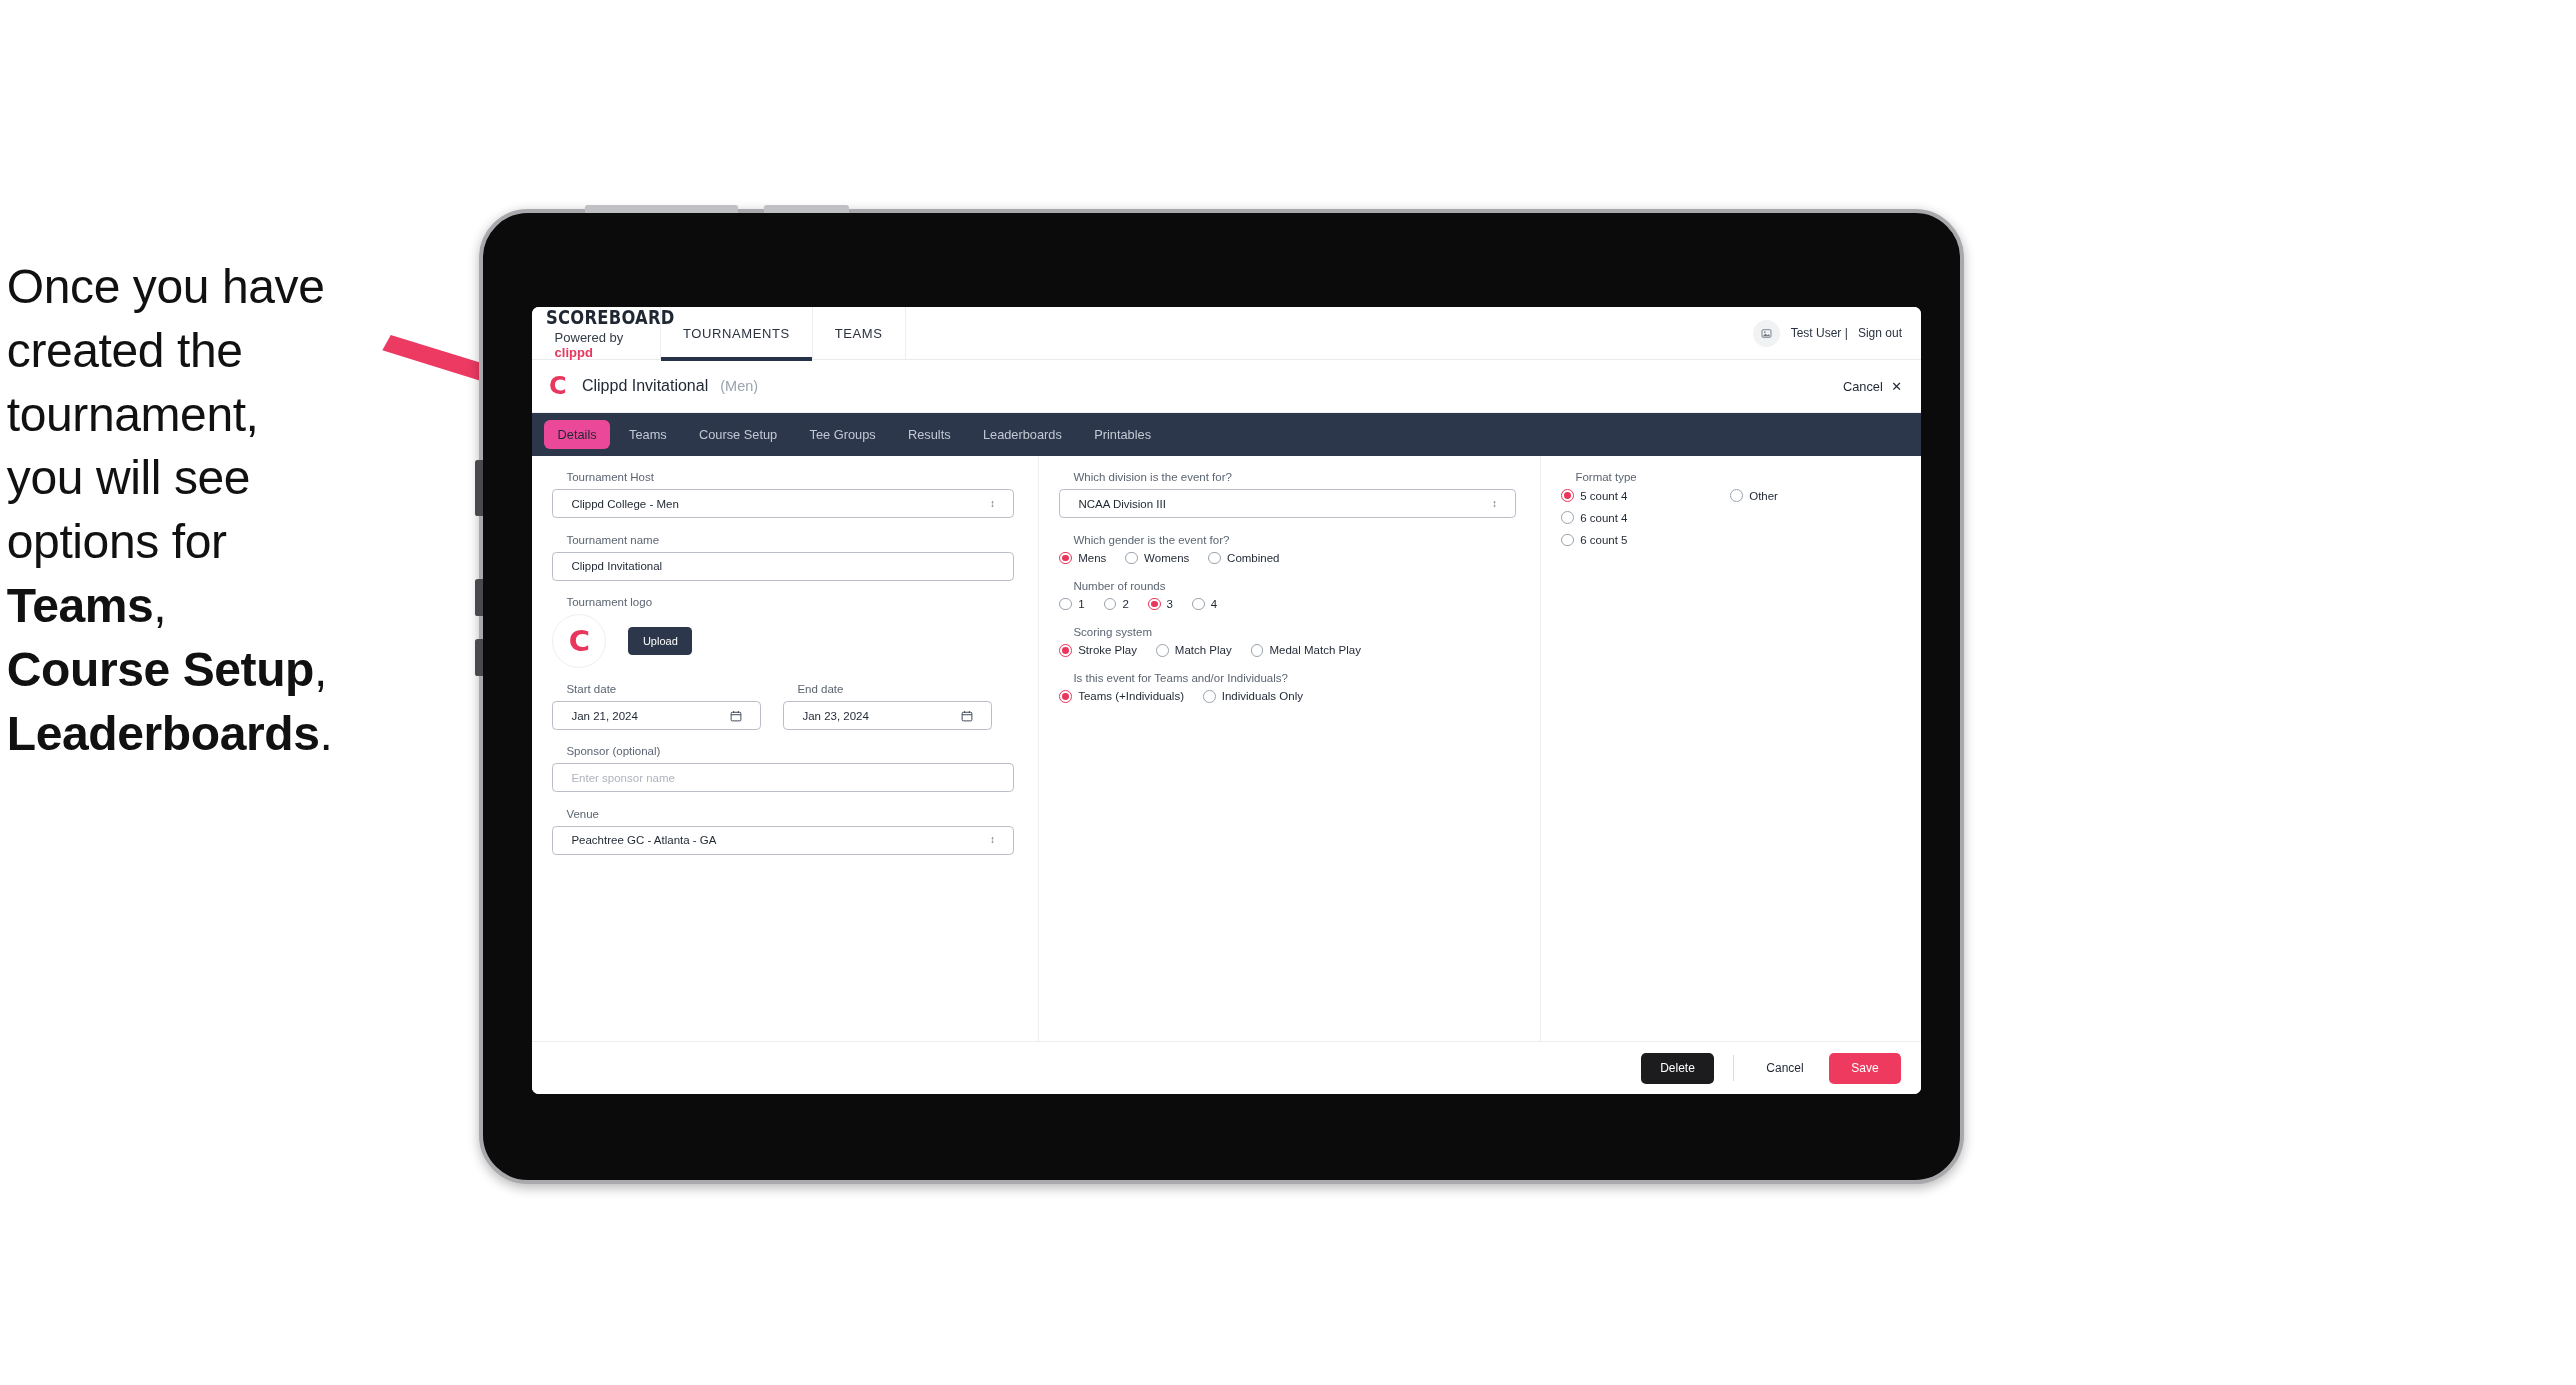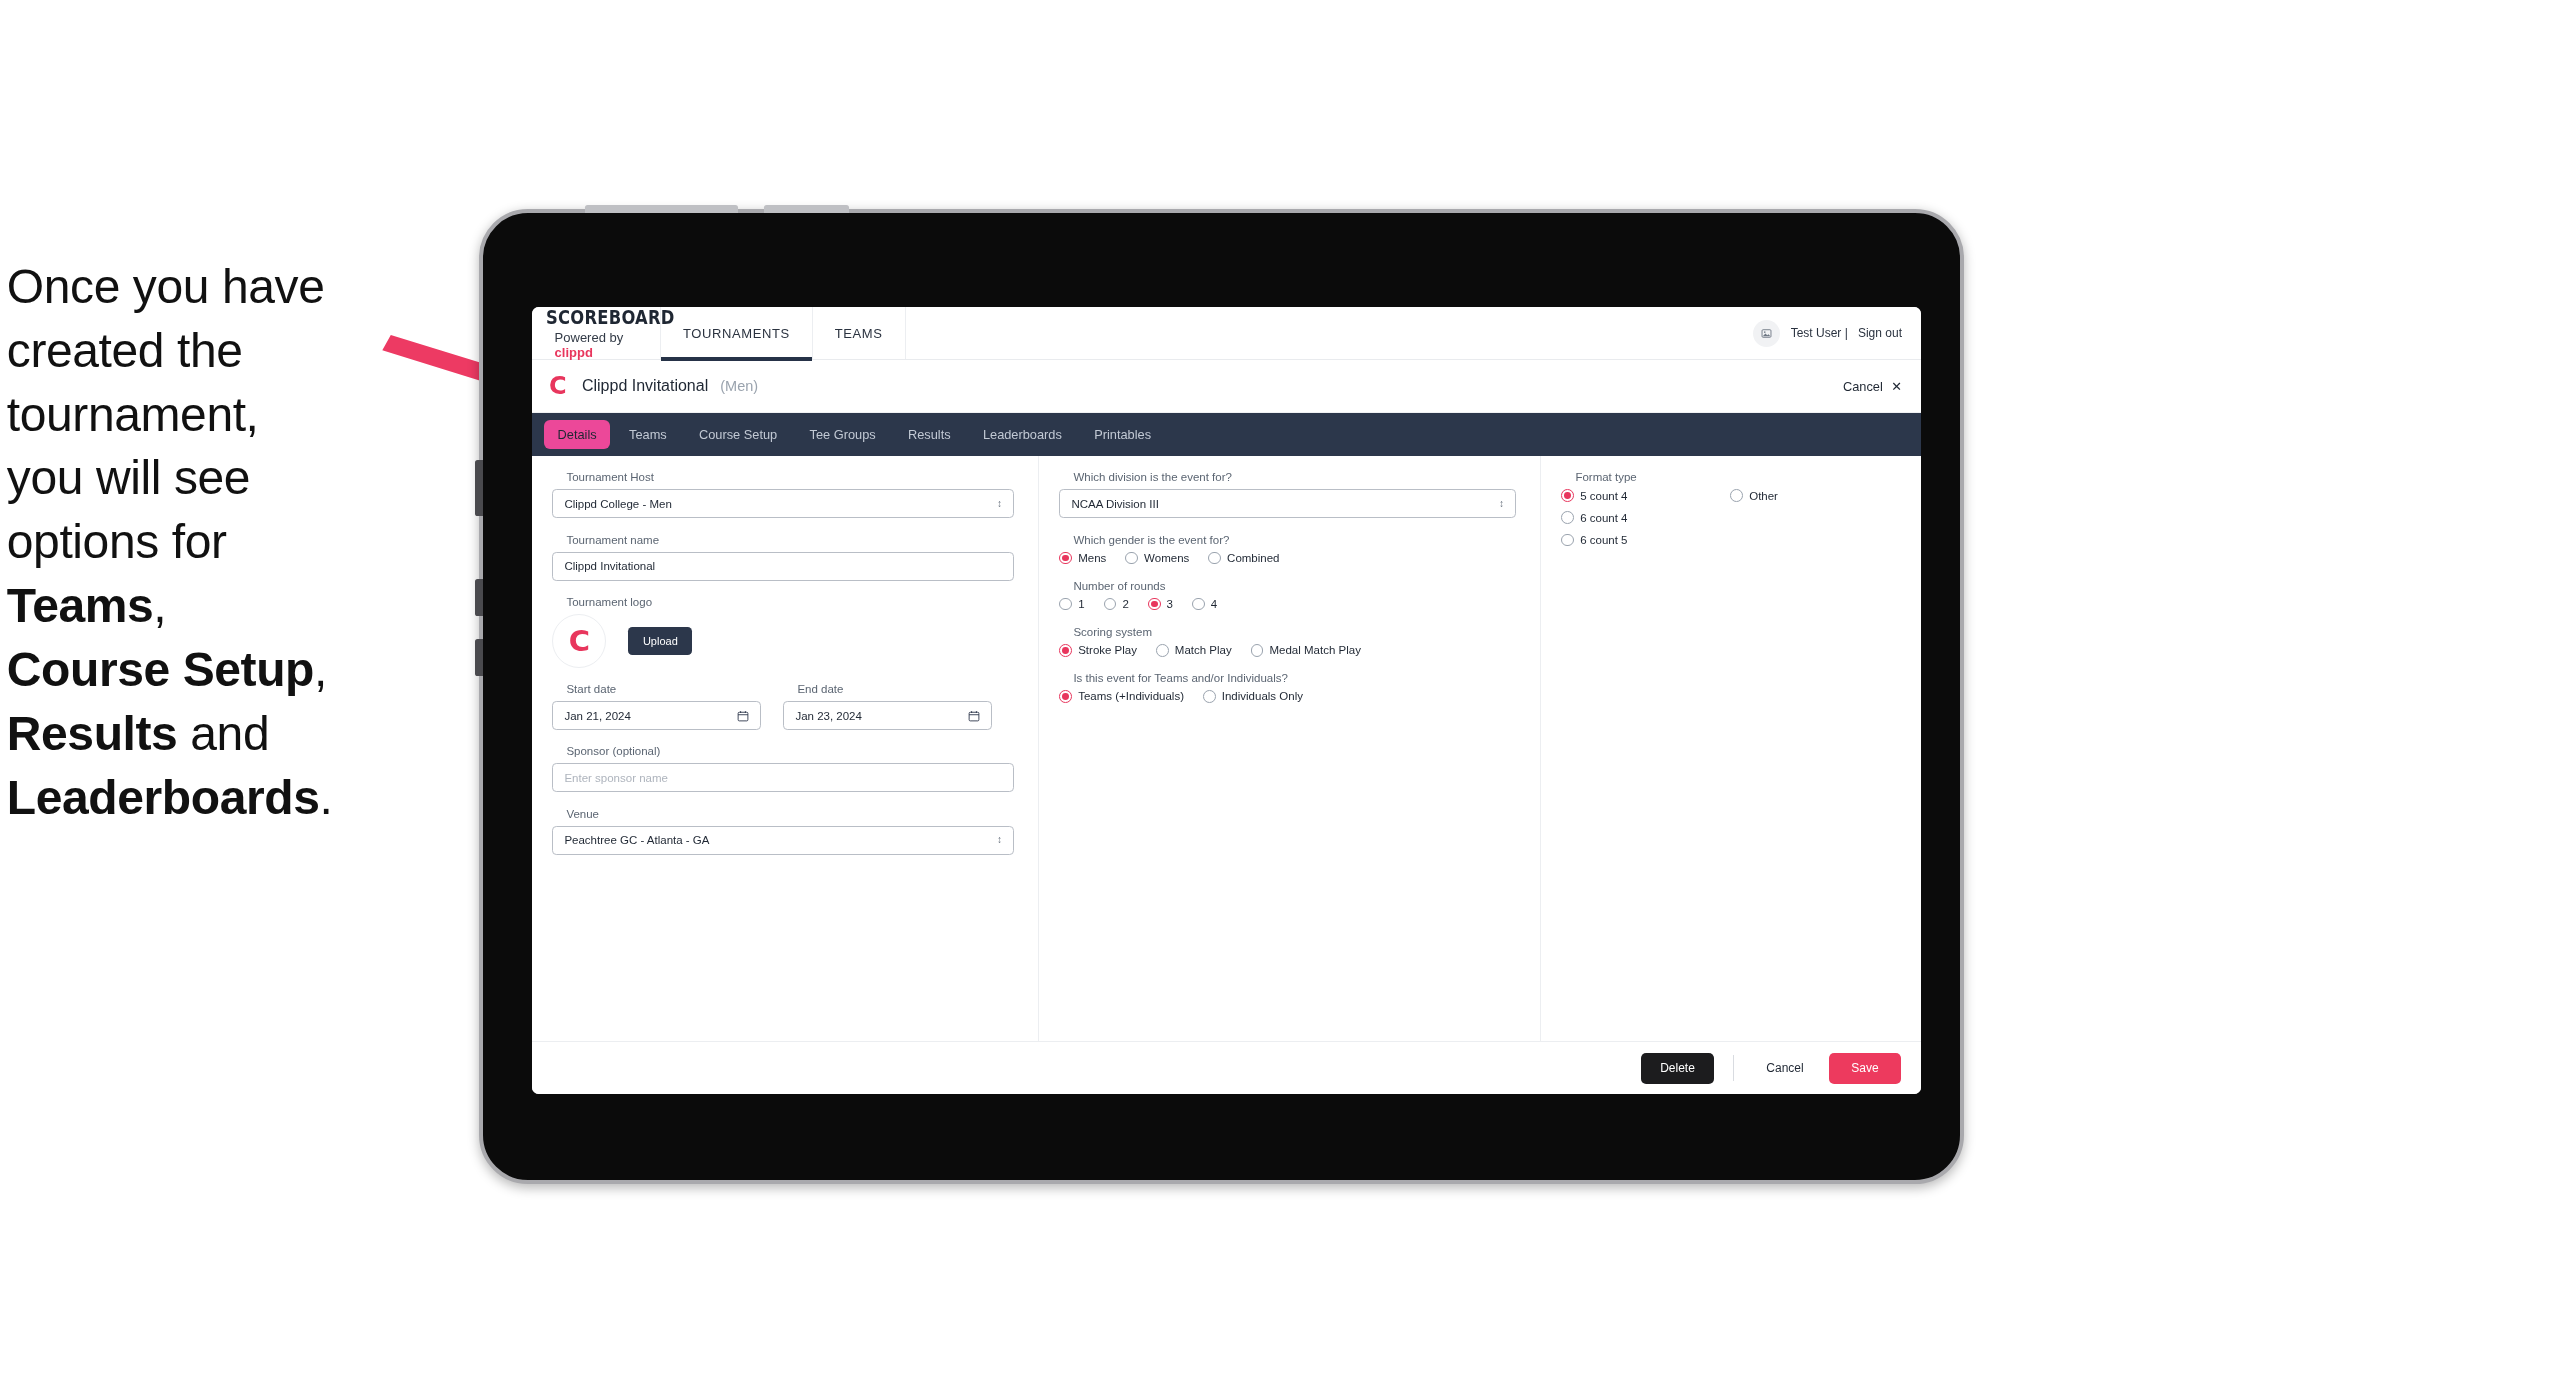--- a/index.html
+++ b/index.html
@@ -142,21 +142,21 @@
     flex: 1; display: flex; background: #ffffff; overflow: hidden;
   }
   .col { padding: 15.3px 24px 0 20.4px; }
   .col1 { width: 507px; border-right: 0.9px solid #eceef1; }
   .col2 { width: 502px; border-right: 0.9px solid #eceef1; }
   .col3 { flex: 1; }
 
   .flabel { font-size: 11.5px; color: #5b6572; margin-bottom: 6px; margin-left: 14px; }
   .field {
     height: 29px; border: 0.9px solid #b9bec6; border-radius: 4.3px;
-    display: flex; align-items: center; padding: 0 11px;
+    display: flex; align-items: center; padding: 0 18px;
     font-size: 11.5px; color: #1f2733; background: #fff;
     margin-bottom: 15.3px; position: relative;
   }
   .field .ph { color: #aeb4bd; }
   .field .caret { margin-left: auto; color: #6d7682; font-size: 10.2px; line-height: 1; }
   .field .cal { margin-left: auto; display: flex; }
 
   .logo-row { display: flex; align-items: center; gap: 22px; margin: 5.1px 0 15.3px 0; }
   .logo-circle {
     width: 54px; height: 54px; border-radius: 50%;
@@ -207,21 +207,20 @@
 <div class="stage">
 
   <div class="caption">
     <div>Once you have</div>
     <div>created the</div>
     <div>tournament,</div>
     <div>you will see</div>
     <div>options for</div>
     <div><span class="b">Teams</span><span>,</span></div>
     <div><span class="b">Course Setup</span><span>,</span></div>
-    <div><span class="b">Results</span><span> and</span></div>
     <div><span class="b">Leaderboards</span><span>.</span></div>
   </div>
 
   <svg class="arrow" viewBox="0 0 420 180">
     <path d="M 48 32 L 318 116 L 300 132 L 370 150 L 345 82 L 330 98 L 58 14 Z" fill="#ed3a63"></path>
   </svg>
 
   <div class="tablet">
     <div class="tab-btn-top"></div>
     <div class="tab-btn-top2"></div>

